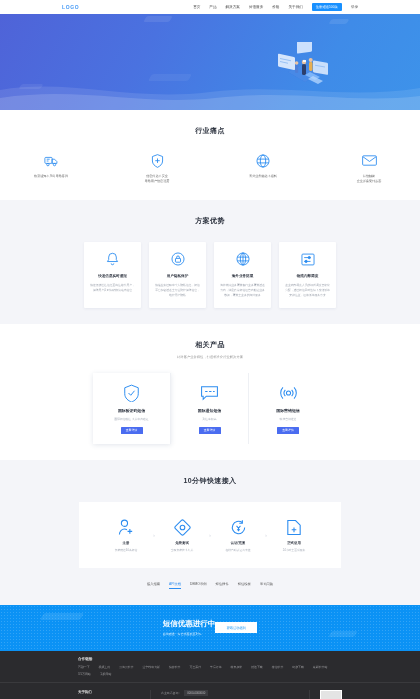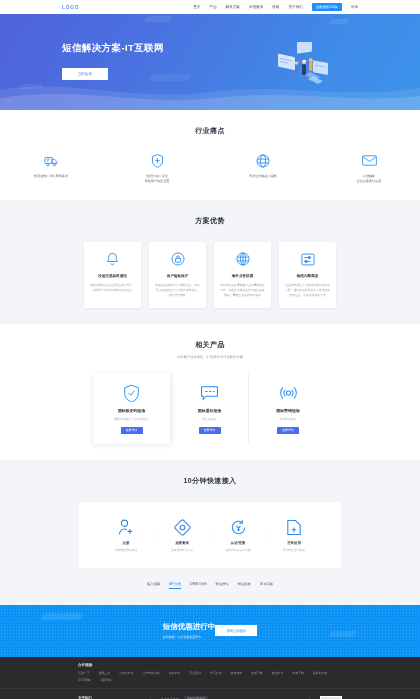--- a/index.html
+++ b/index.html
@@ -105,21 +105,21 @@
   .step-title { font-size:3.4px; font-weight:bold; color:#2e3440; margin-top:4px; }
   .step-desc { font-size:2.8px; color:#a7adb8; margin-top:3px; }
   .step-arrow { color:#d4d8e0; font-size:6px; }
 
   .tabs { display:flex; justify-content:center; gap:9px; margin-top:14px; }
   .tab { font-size:3.3px; color:#555; cursor:pointer; padding-bottom:2px; }
   .tab.active { color:#2b8cf0; border-bottom:.8px solid #2b8cf0; }
 
   
   .cta {
-    height:52px; background:#0b92f5; position:relative; overflow:hidden;
+    height:46px; background:#0b92f5; position:relative; overflow:hidden;
     display:flex; align-items:center; justify-content:center; 
   }
   .cta-dots {
     position:absolute; inset:0;
     background-image:radial-gradient(rgba(255,255,255,.16) .7px, transparent .8px);
     background-size:3px 3px;
   }
   .cta-streak {
     position:absolute; background:rgba(255,255,255,.10);
     transform:skewX(-30deg); border-radius:2px;
@@ -177,24 +177,20 @@
     <div class="hero-streak s1"></div>
     <div class="hero-streak s2"></div>
     <div class="hero-streak s3"></div>
     <div class="hero-streak s4"></div>
 
     <svg class="wave" viewBox="0 0 420 34" preserveAspectRatio="none">
       <path d="M0 14 C 70 2, 130 26, 210 16 C 285 7, 345 24, 420 12 L420 34 L0 34 Z" fill="rgba(255,255,255,.10)"></path>
       <path d="M0 22 C 80 10, 140 30, 215 22 C 295 13, 350 28, 420 20 L420 34 L0 34 Z" fill="rgba(255,255,255,.14)"></path>
     </svg>
 
-    <div class="hero-inner">
-      <div class="hero-title">短信解决方案-IT互联网</div>
-      <div class="hero-btn">立即咨询</div>
-    </div>
 
     <svg class="hero-illus" viewBox="0 0 76 48">
       <g opacity=".95">
         <path d="M22 30 L38 22 L56 31 L39 40 Z" fill="#2f6fd8"></path>
         <path d="M22 30 L38 22 L56 31 L39 40 Z" fill="#5b9cf0" opacity=".6"></path>
         <rect x="12" y="9" width="17" height="13" rx="1" fill="#eaf3ff" opacity=".92" transform="skewY(12)"></rect>
         <rect x="31" y="4" width="15" height="12" rx="1" fill="#dbeaff" opacity=".95" transform="skewY(-8)"></rect>
         <rect x="47" y="10" width="15" height="12" rx="1" fill="#eaf3ff" opacity=".85" transform="skewY(10)"></rect>
         <rect x="14" y="13" width="11" height="1" fill="#9ec4f5" transform="skewY(12)"></rect>
         <rect x="14" y="16" width="8" height="1" fill="#9ec4f5" transform="skewY(12)"></rect>

